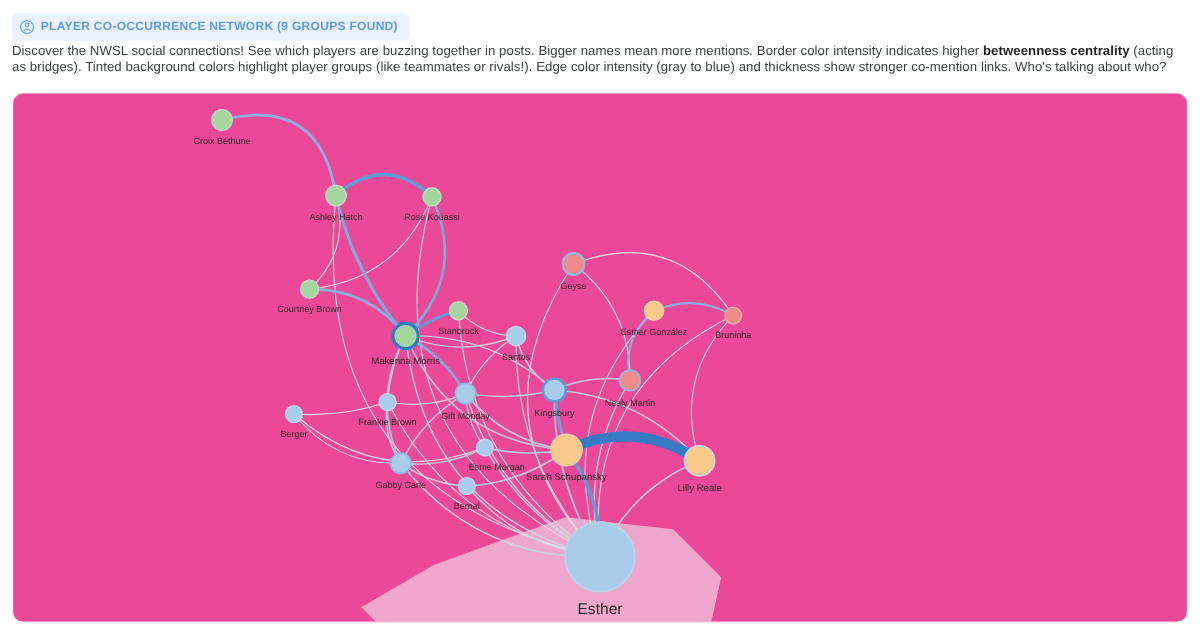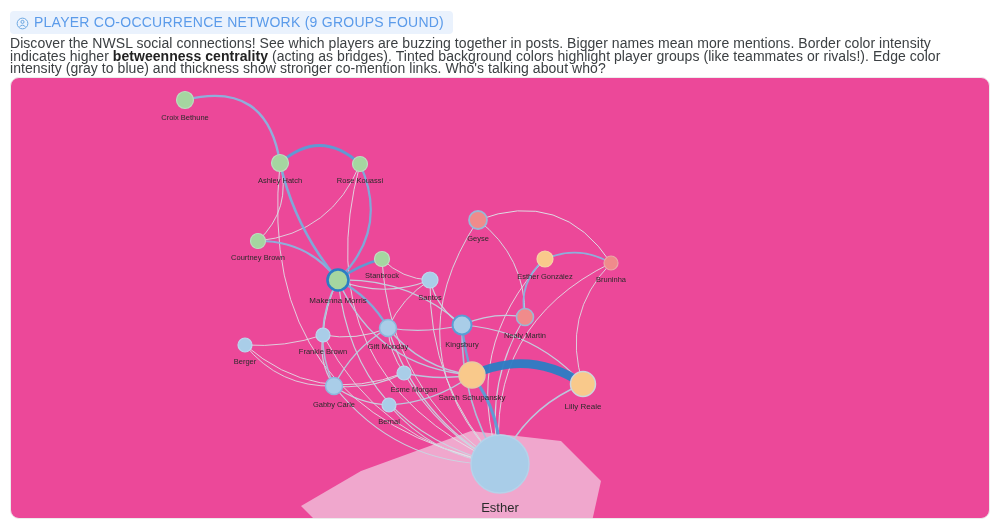--- a/index.html
+++ b/index.html
@@ -16,28 +16,28 @@
   .header-badge {
     position: absolute; left: 10px; top: 11px;
     display: flex; align-items: center; gap: 5px;
     background: #eaf2fd;
     border-radius: 4px;
     padding: 3px 9px 3px 6px;
     height: 17px;
   }
   .badge-icon { width: 13px; height: 13px; display:block; flex:0 0 13px; }
   .badge-title {
-    font-size: 14px; font-weight: normal; letter-spacing: .25px;
+    font-size: 10px; font-weight: bold; letter-spacing: .25px;
     color: #5b9bea; white-space: nowrap; line-height: 13px;
   }
 
   
   .description {
     position: absolute; left: 10px; top: 37px; width: 978px;
-    font-size: 14px; line-height: 12.6px; color: #3c4043;
+    font-size: 11px; line-height: 12.6px; color: #3c4043;
     letter-spacing: .05px;
   }
   .description b { font-weight: bold; color:#222; }
 
   
   .graph-panel {
     position: absolute; left: 10px; top: 77px;
     width: 978px; height: 440px;
     background: #ec4899;
     border: 1px solid #ececec;

